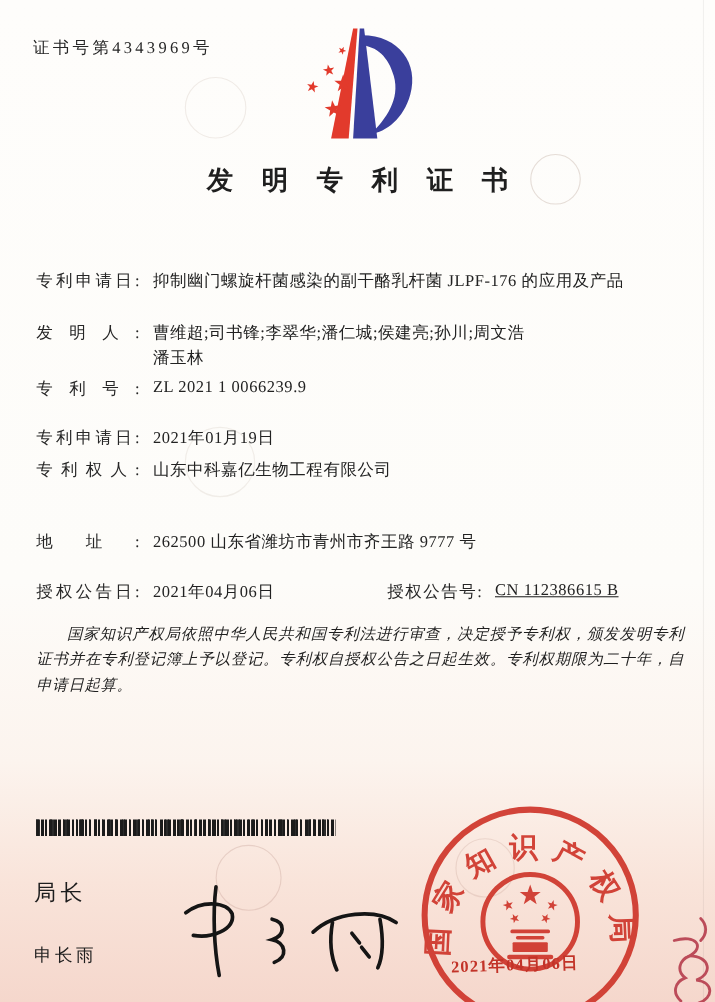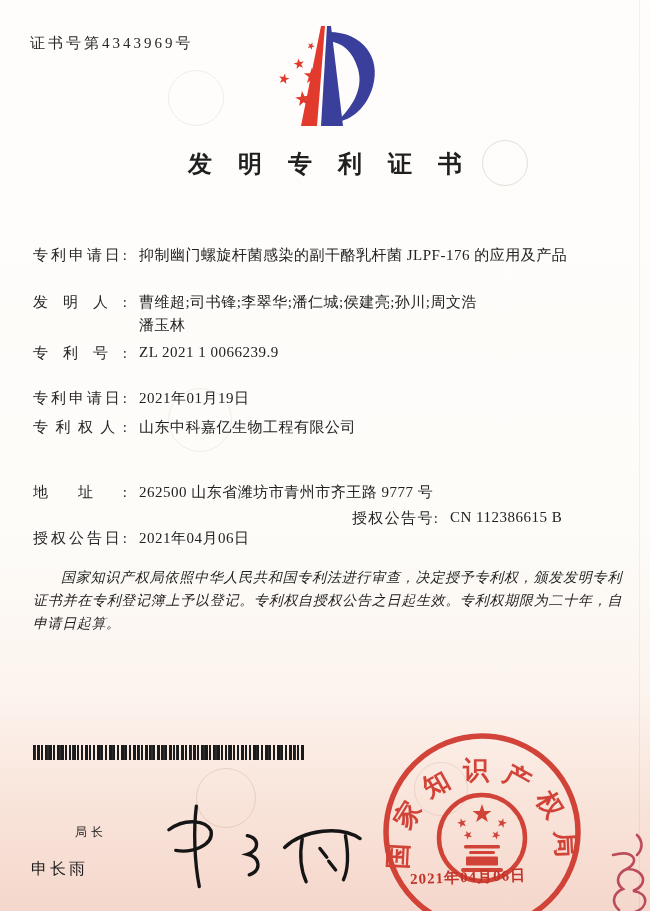--- a/index.html
+++ b/index.html
@@ -31,21 +31,21 @@
   .para { position:absolute; left:33px; right:28px; font-size:14px; line-height:1.66;
           font-style:italic; letter-spacing:0.6px; text-indent:2em; color:#1e1e1e; text-align:justify; }
 
   .barcode { position:absolute; left:33px; top:745px; width:272px; height:15px;
     background:
       repeating-linear-gradient(90deg,#1b1b1b 0 2px,transparent 2px 4px),
       repeating-linear-gradient(90deg,#1b1b1b 0 1px,transparent 1px 6px),
       repeating-linear-gradient(90deg,#2b2b2b 0 3px,transparent 3px 13px);
   }
 
-  .director-title { position:absolute; left:31px; top:824px; font-size:12px; letter-spacing:4px; color:#1d1d1d;margin-left:44px; }
+  .director-title { position:absolute; left:31px; top:798px; font-size:20px; letter-spacing:4px; color:#1d1d1d; }
   .director-name  { position:absolute; left:31px; top:859px; font-size:16px; letter-spacing:3px; color:#1d1d1d; }
 
   .signature { position:absolute; left:112px; top:790px; width:255px; height:108px; }
 
   .seal { position:absolute; left:376px; top:726px; width:212px; height:212px; opacity:0.93; }
   .seal-date { position:absolute; left:410px; top:868px; font-size:15px; font-weight:600;
                color:#c23328; letter-spacing:1px; transform:rotate(-2deg); z-index:3; }
 
   .flourish { position:absolute; right:-3px; bottom:-4px; width:70px; height:100px; }
 </style>
@@ -105,21 +105,21 @@
     <span class="flabel">专利权人:</span><span class="fvalue">山东中科嘉亿生物工程有限公司</span>
   </div>
 
   <div class="row" style="top:483px;">
     <span class="flabel">地址:</span><span class="fvalue">262500 山东省潍坊市青州市齐王路 9777 号</span>
   </div>
 
   <div class="row" style="top:529px;">
     <span class="flabel">授权公告日:</span><span class="fvalue">2021年04月06日</span>
   </div>
-  <div class="row" style="top:509px;left:352px;">
+  <div class="row" style="top:529px;left:352px;text-decoration:underline;">
     <span class="flabel" style="width:86px;">授权公告号:</span><span class="fvalue">CN 112386615 B</span>
   </div>
 
   <div class="para" style="top:566px;">国家知识产权局依照中华人民共和国专利法进行审查，决定授予专利权，颁发发明专利证书并在专利登记簿上予以登记。专利权自授权公告之日起生效。专利权期限为二十年，自申请日起算。</div>
 
   <div class="barcode"></div>
 
   <div class="director-title">局长</div>
   <div class="director-name">申长雨</div>
 

